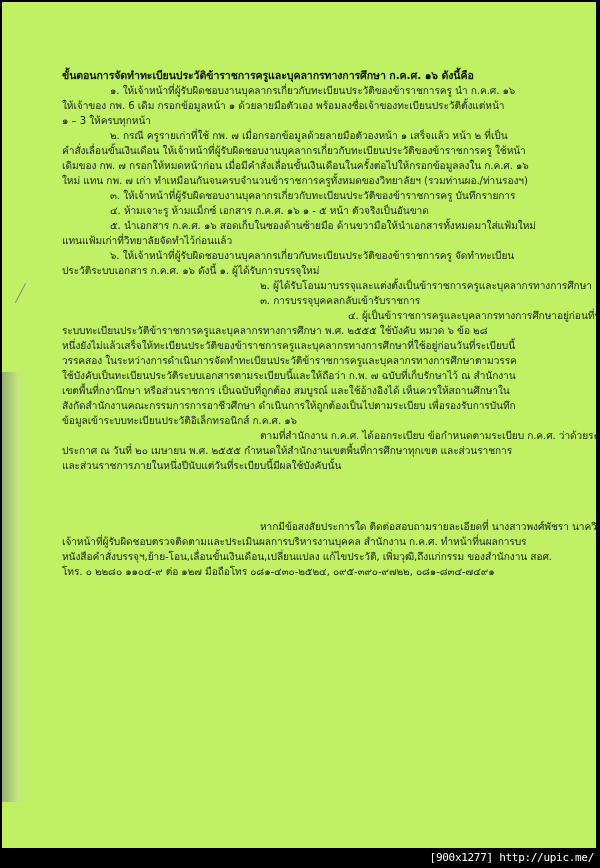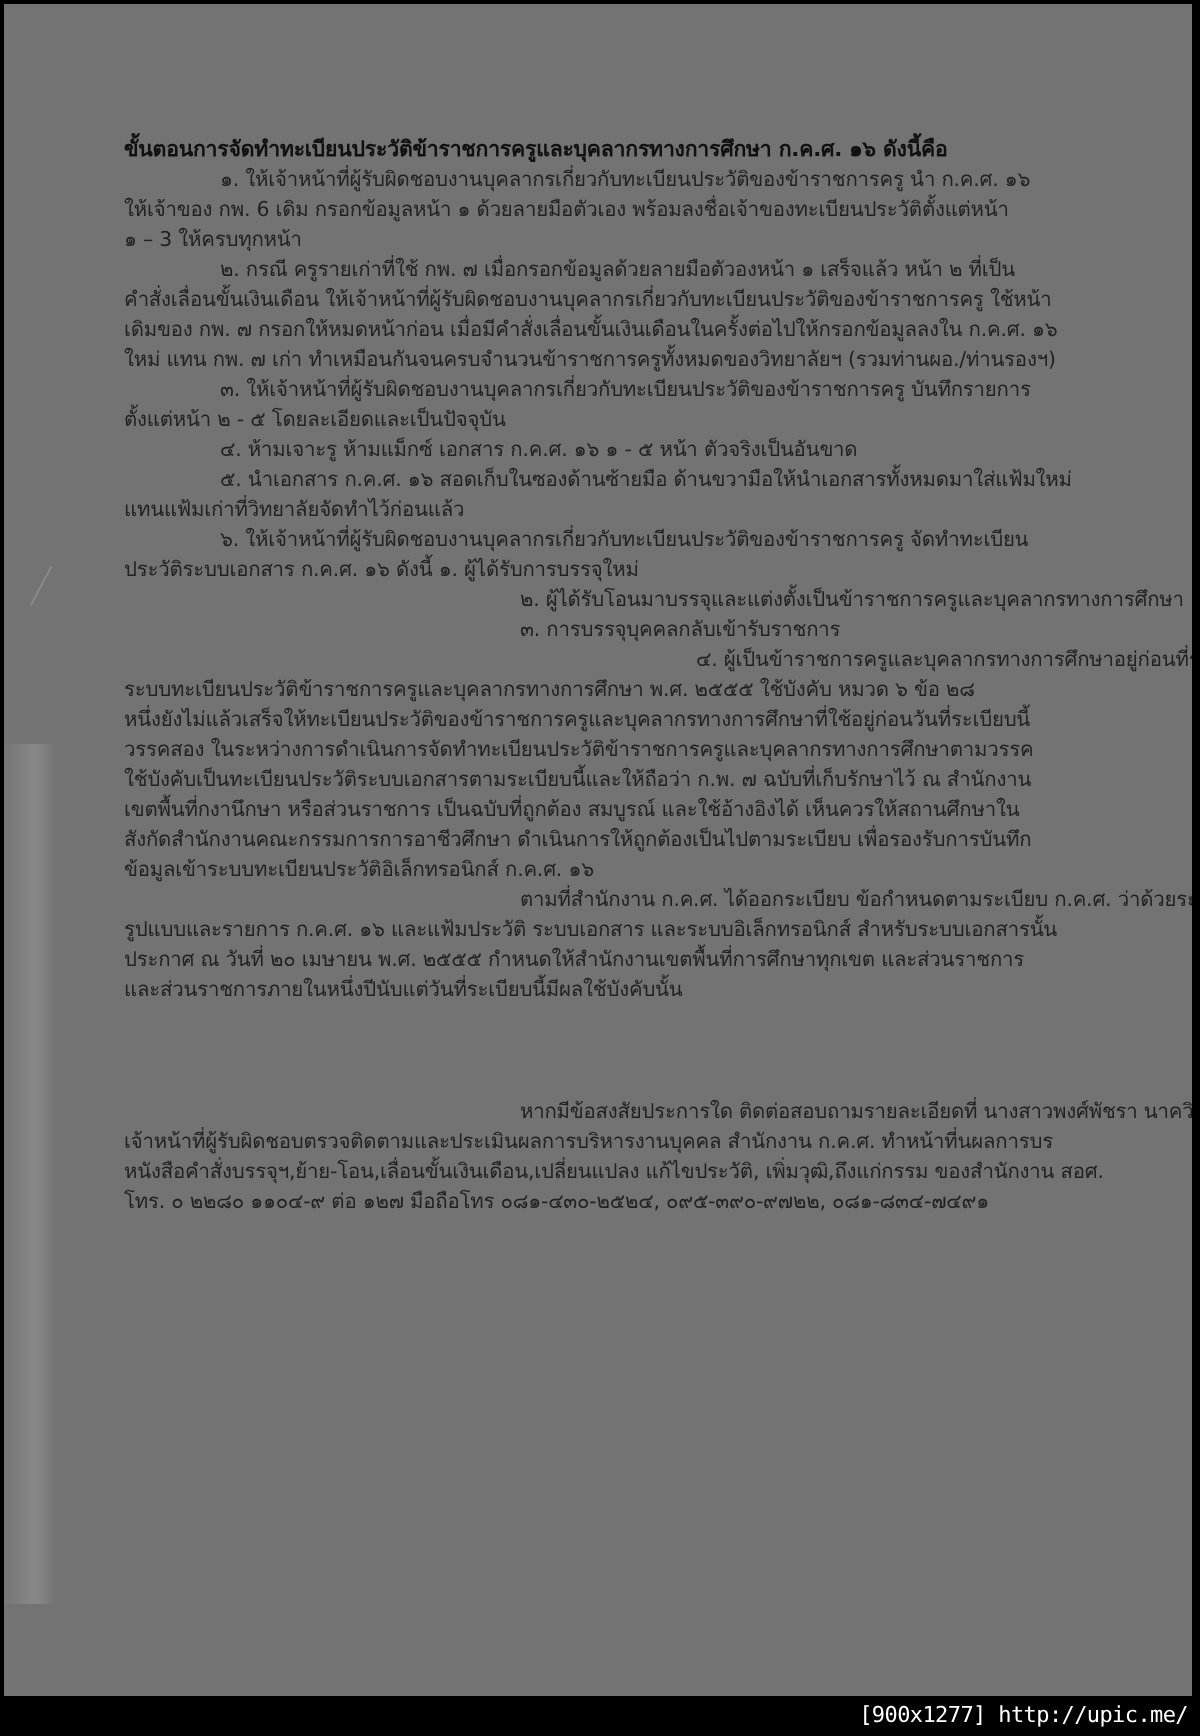--- a/index.html
+++ b/index.html
@@ -2,21 +2,21 @@
 <html><head>
   <meta charset="utf-8">
   <style>
     html, body { margin: 0; padding: 0; }
     body {
       width: 600px; height: 868px; background: #000; position: relative; overflow: hidden;
       font-family: "DejaVu Sans", sans-serif;
     }
     .page {
       position: absolute; left: 2px; top: 2px; width: 594px; height: 846px;
-      background: #737373; overflow: hidden;
+      background: #bef264; overflow: hidden;
     }
     .shadow {
       position: absolute; left: 0; top: 370px; width: 26px; height: 430px;
       background: linear-gradient(to right, rgba(120,120,120,0.55), rgba(200,200,200,0.25) 60%, rgba(255,255,255,0));
     }
     .mark {
       position: absolute; left: 18px; top: 280px; width: 1px; height: 22px;
       background: #888; transform: rotate(28deg);
     }
     .text {
@@ -52,42 +52,40 @@
     <div class="line i1">๑. ให้เจ้าหน้าที่ผู้รับผิดชอบงานบุคลากรเกี่ยวกับทะเบียนประวัติของข้าราชการครู  นำ ก.ค.ศ. ๑๖</div>
     <div class="line">ให้เจ้าของ กพ. 6 เดิม  กรอกข้อมูลหน้า ๑ ด้วยลายมือตัวเอง พร้อมลงชื่อเจ้าของทะเบียนประวัติตั้งแต่หน้า</div>
     <div class="line">๑ – 3 ให้ครบทุกหน้า</div>
 
     <div class="line i1">๒. กรณี ครูรายเก่าที่ใช้ กพ. ๗  เมื่อกรอกข้อมูลด้วยลายมือตัวองหน้า ๑ เสร็จแล้ว  หน้า ๒ ที่เป็น</div>
     <div class="line">คำสั่งเลื่อนขั้นเงินเดือน ให้เจ้าหน้าที่ผู้รับผิดชอบงานบุคลากรเกี่ยวกับทะเบียนประวัติของข้าราชการครู  ใช้หน้า</div>
     <div class="line">เดิมของ กพ. ๗ กรอกให้หมดหน้าก่อน  เมื่อมีคำสั่งเลื่อนขั้นเงินเดือนในครั้งต่อไปให้กรอกข้อมูลลงใน ก.ค.ศ. ๑๖</div>
     <div class="line">ใหม่ แทน กพ. ๗ เก่า  ทำเหมือนกันจนครบจำนวนข้าราชการครูทั้งหมดของวิทยาลัยฯ (รวมท่านผอ./ท่านรองฯ)</div>
 
     <div class="line i1">๓. ให้เจ้าหน้าที่ผู้รับผิดชอบงานบุคลากรเกี่ยวกับทะเบียนประวัติของข้าราชการครู  บันทึกรายการ</div>
-    <div class="line">ตั้งแต่หน้า ๒ - ๕ โดยละเอียดและเป็นปัจจุบัน</div>
 
     <div class="line i1">๔. ห้ามเจาะรู  ห้ามแม็กซ์  เอกสาร ก.ค.ศ. ๑๖ ๑ - ๕ หน้า  ตัวจริงเป็นอันขาด</div>
 
     <div class="line i1">๕. นำเอกสาร ก.ค.ศ. ๑๖  สอดเก็บในซองด้านซ้ายมือ  ด้านขวามือให้นำเอกสารทั้งหมดมาใส่แฟ้มใหม่</div>
     <div class="line">แทนแฟ้มเก่าที่วิทยาลัยจัดทำไว้ก่อนแล้ว</div>
 
     <div class="line i1">๖. ให้เจ้าหน้าที่ผู้รับผิดชอบงานบุคลากรเกี่ยวกับทะเบียนประวัติของข้าราชการครู จัดทำทะเบียน</div>
     <div class="line">ประวัติระบบเอกสาร ก.ค.ศ. ๑๖ ดังนี้ ๑. ผู้ได้รับการบรรจุใหม่</div>
     <div class="line i2">๒. ผู้ได้รับโอนมาบรรจุและแต่งตั้งเป็นข้าราชการครูและบุคลากรทางการศึกษา</div>
     <div class="line i2">๓. การบรรจุบุคคลกลับเข้ารับราชการ</div>
     <div class="line i3">๔. ผู้เป็นข้าราชการครูและบุคลากรทางการศึกษาอยู่ก่อนที่ระเบียบ ก.ค.ศ. ว่าด้วย</div>
     <div class="line">ระบบทะเบียนประวัติข้าราชการครูและบุคลากรทางการศึกษา พ.ศ. ๒๕๕๕ ใช้บังคับ หมวด ๖ ข้อ ๒๘</div>
     <div class="line">หนึ่งยังไม่แล้วเสร็จให้ทะเบียนประวัติของข้าราชการครูและบุคลากรทางการศึกษาที่ใช้อยู่ก่อนวันที่ระเบียบนี้</div>
     <div class="line">วรรคสอง  ในระหว่างการดำเนินการจัดทำทะเบียนประวัติข้าราชการครูและบุคลากรทางการศึกษาตามวรรค</div>
     <div class="line">ใช้บังคับเป็นทะเบียนประวัติระบบเอกสารตามระเบียบนี้และให้ถือว่า ก.พ. ๗ ฉบับที่เก็บรักษาไว้ ณ สำนักงาน</div>
     <div class="line">เขตพื้นที่กงานึกษา หรือส่วนราชการ เป็นฉบับที่ถูกต้อง สมบูรณ์ และใช้อ้างอิงได้  เห็นควรให้สถานศึกษาใน</div>
     <div class="line">สังกัดสำนักงานคณะกรรมการการอาชีวศึกษา  ดำเนินการให้ถูกต้องเป็นไปตามระเบียบ เพื่อรองรับการบันทึก</div>
     <div class="line">ข้อมูลเข้าระบบทะเบียนประวัติอิเล็กทรอนิกส์ ก.ค.ศ. ๑๖</div>
 
     <div class="line i2">ตามที่สำนักงาน ก.ค.ศ. ได้ออกระเบียบ ข้อกำหนดตามระเบียบ ก.ค.ศ. ว่าด้วยระบบทะเบียน</div>
-    <div class="line">รูปแบบและรายการ ก.ค.ศ. ๑๖ และแฟ้มประวัติ ระบบเอกสาร และระบบอิเล็กทรอนิกส์ สำหรับระบบเอกสารนั้น</div>
     <div class="line">ประกาศ ณ วันที่ ๒๐ เมษายน พ.ศ. ๒๕๕๕  กำหนดให้สำนักงานเขตพื้นที่การศึกษาทุกเขต และส่วนราชการ</div>
     <div class="line">และส่วนราชการภายในหนึ่งปีนับแต่วันที่ระเบียบนี้มีผลใช้บังคับนั้น</div>
 
     <div class="gap2"></div>
 
     <div class="line i2">หากมีข้อสงสัยประการใด ติดต่อสอบถามรายละเอียดที่ นางสาวพงศ์พัชรา  นาควิลัยพร</div>
     <div class="line">เจ้าหน้าที่ผู้รับผิดชอบตรวจติดตามและประเมินผลการบริหารงานบุคคล  สำนักงาน ก.ค.ศ. ทำหน้าที่นผลการบร</div>
     <div class="line">หนังสือคำสั่งบรรจุฯ,ย้าย-โอน,เลื่อนขั้นเงินเดือน,เปลี่ยนแปลง แก้ไขประวัติ, เพิ่มวุฒิ,ถึงแก่กรรม ของสำนักงาน สอศ.</div>
     <div class="line">โทร.  ๐ ๒๒๘๐ ๑๑๐๔-๙ ต่อ ๑๒๗  มือถือโทร ๐๘๑-๔๓๐-๒๕๒๔, ๐๙๕-๓๙๐-๙๗๒๒, ๐๘๑-๘๓๔-๗๔๙๑</div>
   </div>

